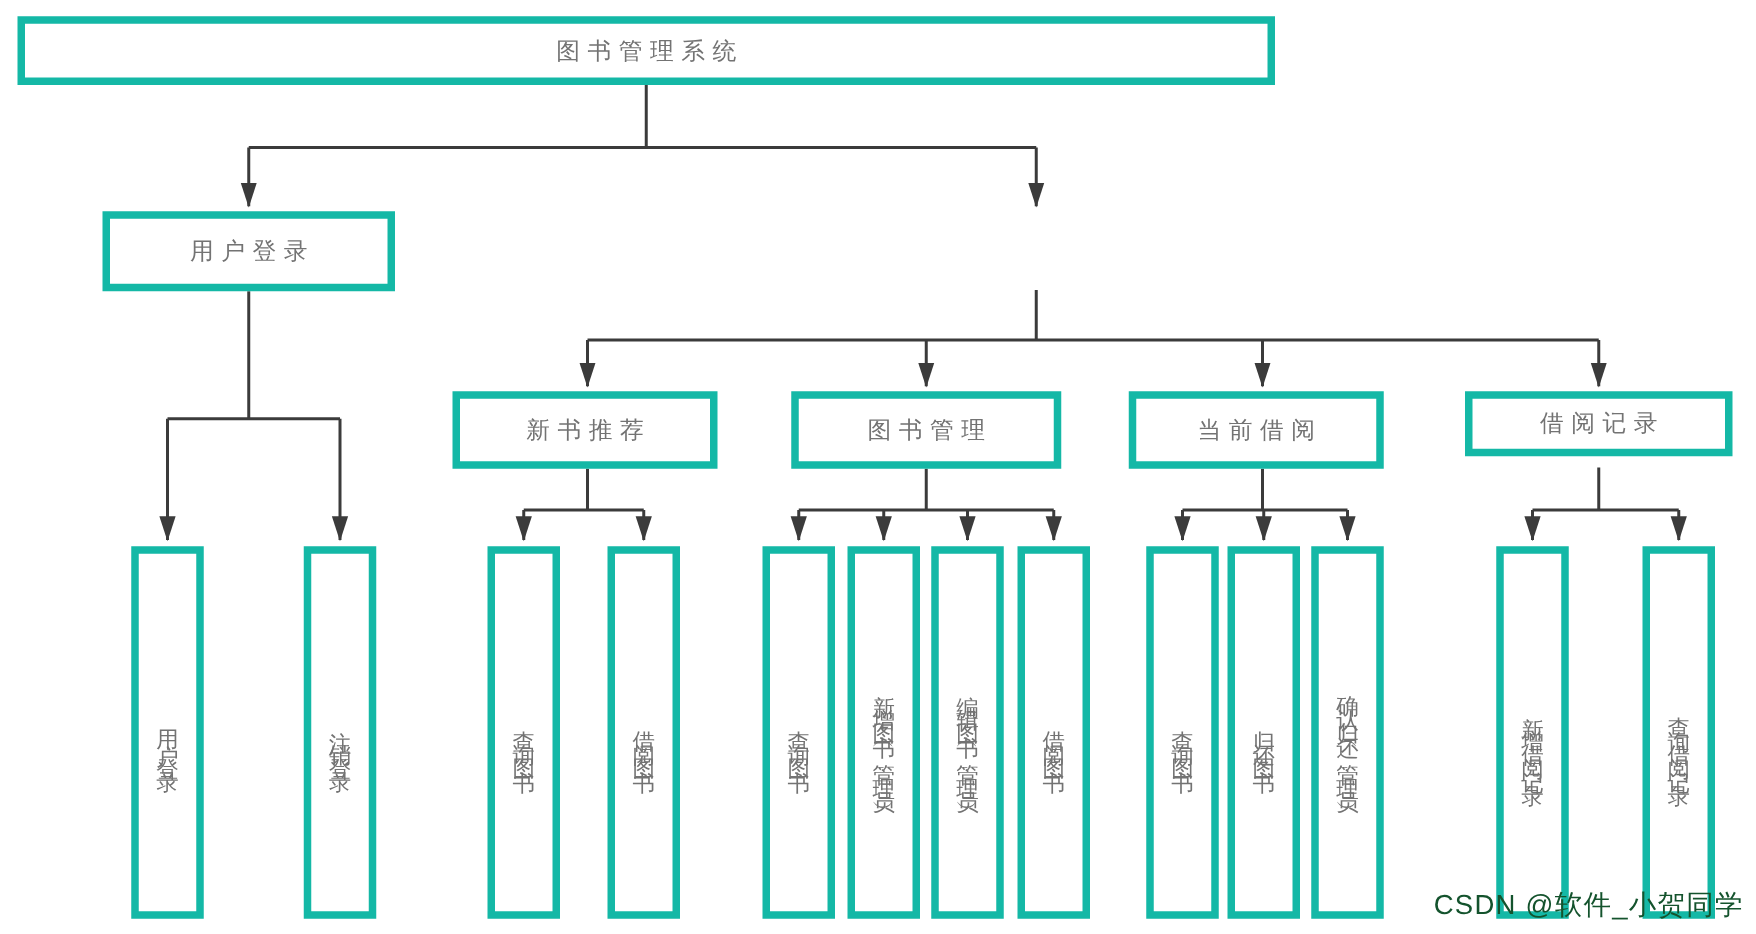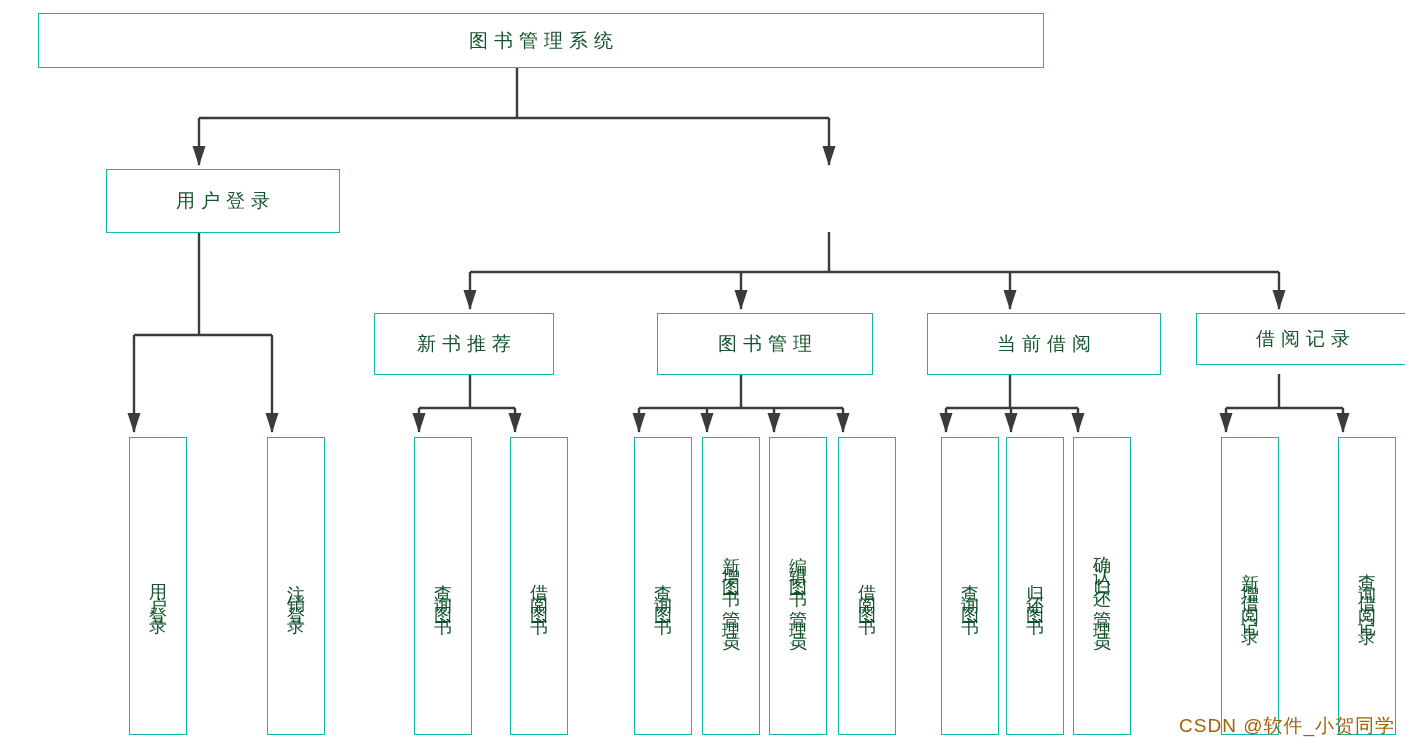--- a/index.html
+++ b/index.html
@@ -14,27 +14,26 @@
   }
   .wires {
     position: absolute;
     left: 0; top: 0;
     width: 1405px; height: 747px;
     z-index: 1;
   }
   .node {
     position: absolute;
     background: #ffffff;
-    border: 1px solid #14b8a6;
-    color: #14532d;
+    border: 6px solid #14b8a6;
+    color: #737373;
     display: flex;
     align-items: center;
     justify-content: center;
     z-index: 2;
-    margin-left: 24px;
   }
   .hnode {
     font-size: 19px;
     letter-spacing: 6px;
     padding-left: 6px; 
     white-space: nowrap;
   }
   .vnode {
     top: 437px;
     width: 58px;
@@ -43,22 +42,22 @@
     text-orientation: mixed;
     font-size: 18px;
     letter-spacing: 11px;
     padding-top: 11px; 
     line-height: 1;
   }
   .watermark {
     position: absolute;
     right: 10px;
     bottom: 8px;
-    font-size: 19px;
-    color: #a16207;
+    font-size: 22px;
+    color: #14532d;
     letter-spacing: 1px;
     z-index: 3;
     white-space: nowrap;
   }
 </style>
 </head>
 <body>
 
 <div class="stage">
 
@@ -109,23 +108,23 @@
       <path d="M1226 408 H1343"></path>
       <path d="M1226 408 V432" marker-end="url(#arrow)"></path>
       <path d="M1343 408 V432" marker-end="url(#arrow)"></path>
     </g>
   </svg>
 
   <div class="node hnode" style="left:14px; top:13px; width:1006px; height:55px;">图书管理系统</div>
 
   <div class="node hnode" style="left:82px; top:169px; width:234px; height:64px;">用户登录</div>
 
-  <div class="node hnode" style="left:350px; top:313px; width:180px; height:62px;text-align:center;">新书推荐</div>
+  <div class="node hnode" style="left:362px; top:313px; width:212px; height:62px;text-align:center;">新书推荐</div>
   <div class="node hnode" style="left:633px; top:313px; width:216px; height:62px;">图书管理</div>
-  <div class="node hnode" style="left:903px; top:313px; width:234px; height:62px;">当前借阅</div>
+  <div class="node hnode" style="left:903px; top:313px; width:204px; height:62px;">当前借阅</div>
   <div class="node hnode" style="left:1172px; top:313px; width:214px; height:52px;">借阅记录</div>
 
   <div class="node vnode" style="left:105px;">用户登录</div>
   <div class="node vnode" style="left:243px;">注销登录</div>
 
   <div class="node vnode" style="left:390px;">查询图书</div>
   <div class="node vnode" style="left:486px;">借阅图书</div>
 
   <div class="node vnode" style="left:610px;">查询图书</div>
   <div class="node vnode" style="left:678px;">新增图书（管理员）</div>

